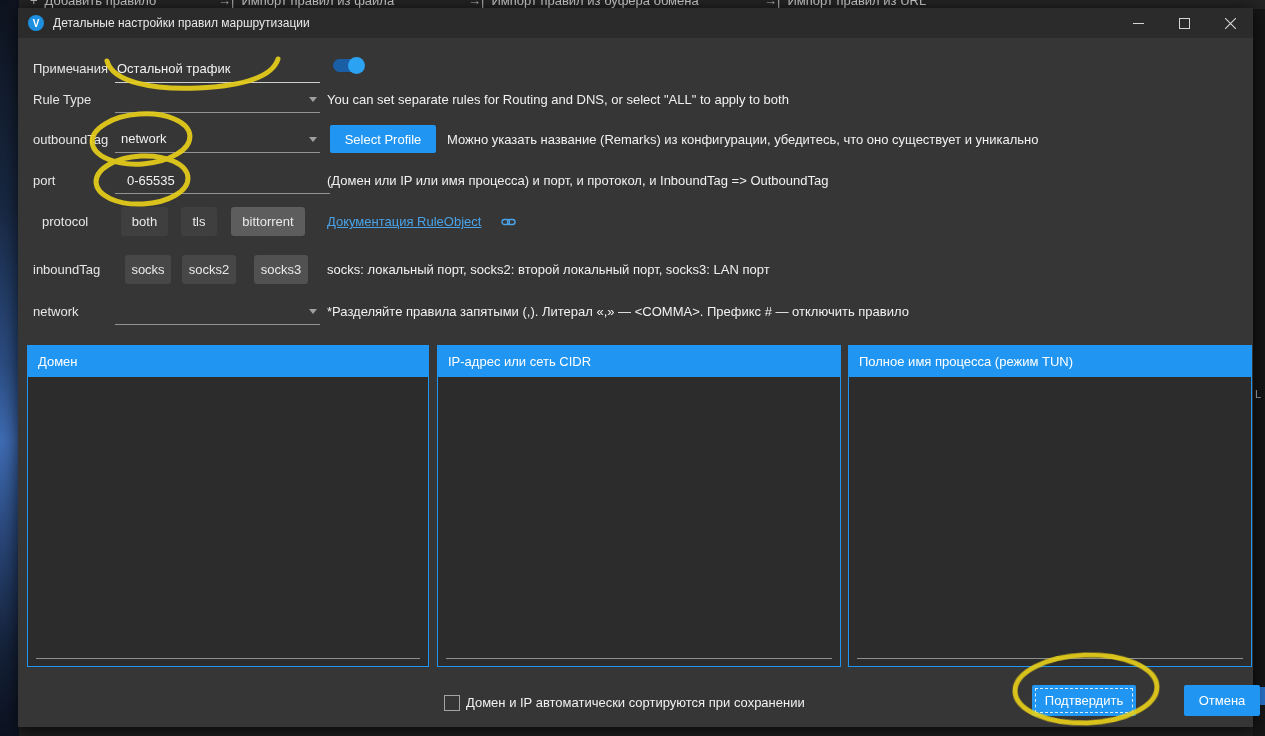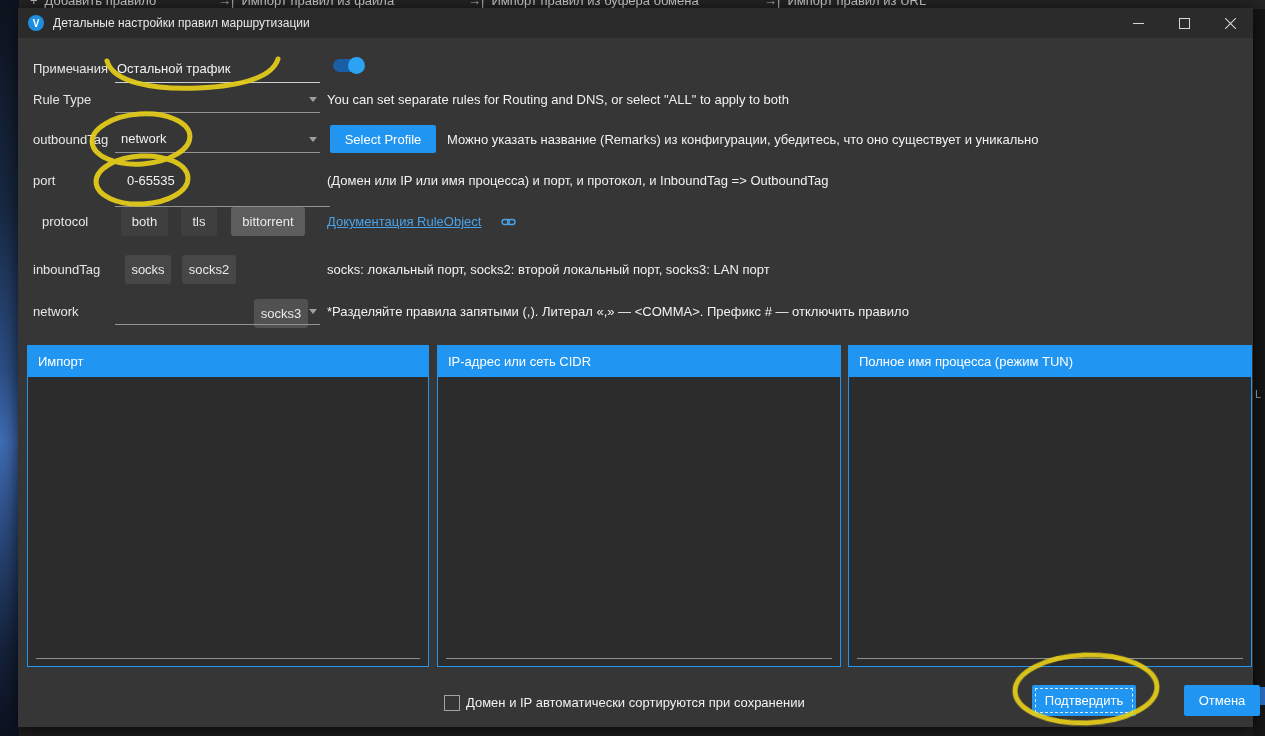--- a/index.html
+++ b/index.html
@@ -36,21 +36,21 @@
   .dd-arrow{position:absolute;right:3px;top:10px;width:0;height:0;
             border-left:4px solid transparent;border-right:4px solid transparent;border-top:5px solid #a0a0a0;}
   .toggle{position:absolute;width:30px;height:13px;border-radius:7px;background:#1a5fa6;}
   .toggle-knob{position:absolute;right:-2px;top:-2px;width:17px;height:17px;border-radius:50%;background:#2ba2f2;}
   .btn-blue{position:absolute;background:#2095f2;color:#fff;font-size:13px;font-family:inherit;border:none;
             border-radius:2px;display:flex;align-items:center;justify-content:center;cursor:pointer;}
   .btn-blue.focused{outline:1px dashed #d7ecfd;outline-offset:-4px;}
   .chip{position:absolute;height:29px;border-radius:3px;background:#3f3f3f;color:#e9e9e9;font-size:13px;
         display:flex;align-items:center;justify-content:center;}
   .chip.mid{background:#474747;}
-  .chip.mid2{background:#515151;margin-top:44px;}
+  .chip.mid2{background:#515151;}
   .chip.lit{background:#5d5d5d;}
   .doc-link{position:absolute;color:#4aa3e8;font-size:13px;display:flex;align-items:center;gap:20px;
             text-decoration:underline;cursor:pointer;white-space:nowrap;}
 
   
   .listbox{position:absolute;height:320px;border:1px solid #2095f2;background:#2c2c2c;}
   .listbox-header{height:31px;background:#2095f2;color:#fff;font-size:13px;line-height:31px;padding-left:10px;}
   .listbox-area{position:absolute;left:2px;right:2px;top:33px;bottom:12px;background:transparent;border:none;
                 resize:none;outline:none;color:#eee;font:13px "Liberation Sans",sans-serif;}
   .listbox-underline{position:absolute;left:8px;right:8px;bottom:7px;height:1px;background:#8f8f8f;}
@@ -130,21 +130,21 @@
 
     <div class="form-label" style="left:15px;top:124px">outboundTag</div>
     <div class="dd" style="left:97px;top:119px;width:205px">
       <span class="dd-value">network</span>
       <span class="dd-arrow"></span>
     </div>
     <button class="btn-blue" style="left:312px;top:117px;width:106px;height:28px">Select Profile</button>
     <div class="hint" style="left:429px;top:124px">Можно указать название (Remarks) из конфигурации, убедитесь, что оно существует и уникально</div>
 
     <div class="form-label" style="left:15px;top:165px">port</div>
-    <input class="u-input" style="left: 97px; top: 160px; width: 203px; padding: 0px 0px 14px 12px; border-bottom-color: rgb(146, 146, 146);" value="0-65535">
+    <input class="u-input" style="left: 97px; top: 160px; width: 203px; padding: 0px 0px 1px 12px; border-bottom-color: rgb(146, 146, 146);" value="0-65535">
     <div class="hint" style="left:309px;top:165px">(Домен или IP или имя процесса) и порт, и протокол, и InboundTag =&gt; OutboundTag</div>
 
     <div class="form-label" style="left:24px;top:206px">protocol</div>
     <div class="chip" style="left:103px;top:199px;width:47px">both</div>
     <div class="chip" style="left:163px;top:199px;width:36px">tls</div>
     <div class="chip lit" style="left:213px;top:199px;width:74px">bittorrent</div>
     <div class="doc-link" style="left:309px;top:206px">
       <span>Документация RuleObject</span>
       <svg width="15" height="10">
         <g stroke="#4aa3e8" fill="none" stroke-width="1.4">
@@ -161,21 +161,21 @@
     <div class="hint" style="left:309px;top:254px">socks: локальный порт, socks2: второй локальный порт, socks3: LAN порт</div>
 
     <div class="form-label" style="left:15px;top:296px">network</div>
     <div class="dd" style="left:97px;top:291px;width:205px">
       <span class="dd-value"></span>
       <span class="dd-arrow"></span>
     </div>
     <div class="hint" style="left:309px;top:296px">*Разделяйте правила запятыми (,). Литерал «,» — &lt;COMMA&gt;. Префикс # — отключить правило</div>
 
     <div class="listbox" style="left:9px;top:337px;width:400px">
-      <div class="listbox-header">Импорт</div>
+      <div class="listbox-header">Домен</div>
       <textarea class="listbox-area" style=""></textarea>
       <div class="listbox-underline"></div>
     </div>
     <div class="listbox" style="left:830px;top:337px;width:402px">
       <div class="listbox-header">Полное имя процесса (режим TUN)</div>
       <textarea class="listbox-area" style=""></textarea>
       <div class="listbox-underline"></div>
     </div>
     <div class="listbox" style="left:419px;top:337px;width:402px">
       <div class="listbox-header">IP-адрес или сеть CIDR</div>

